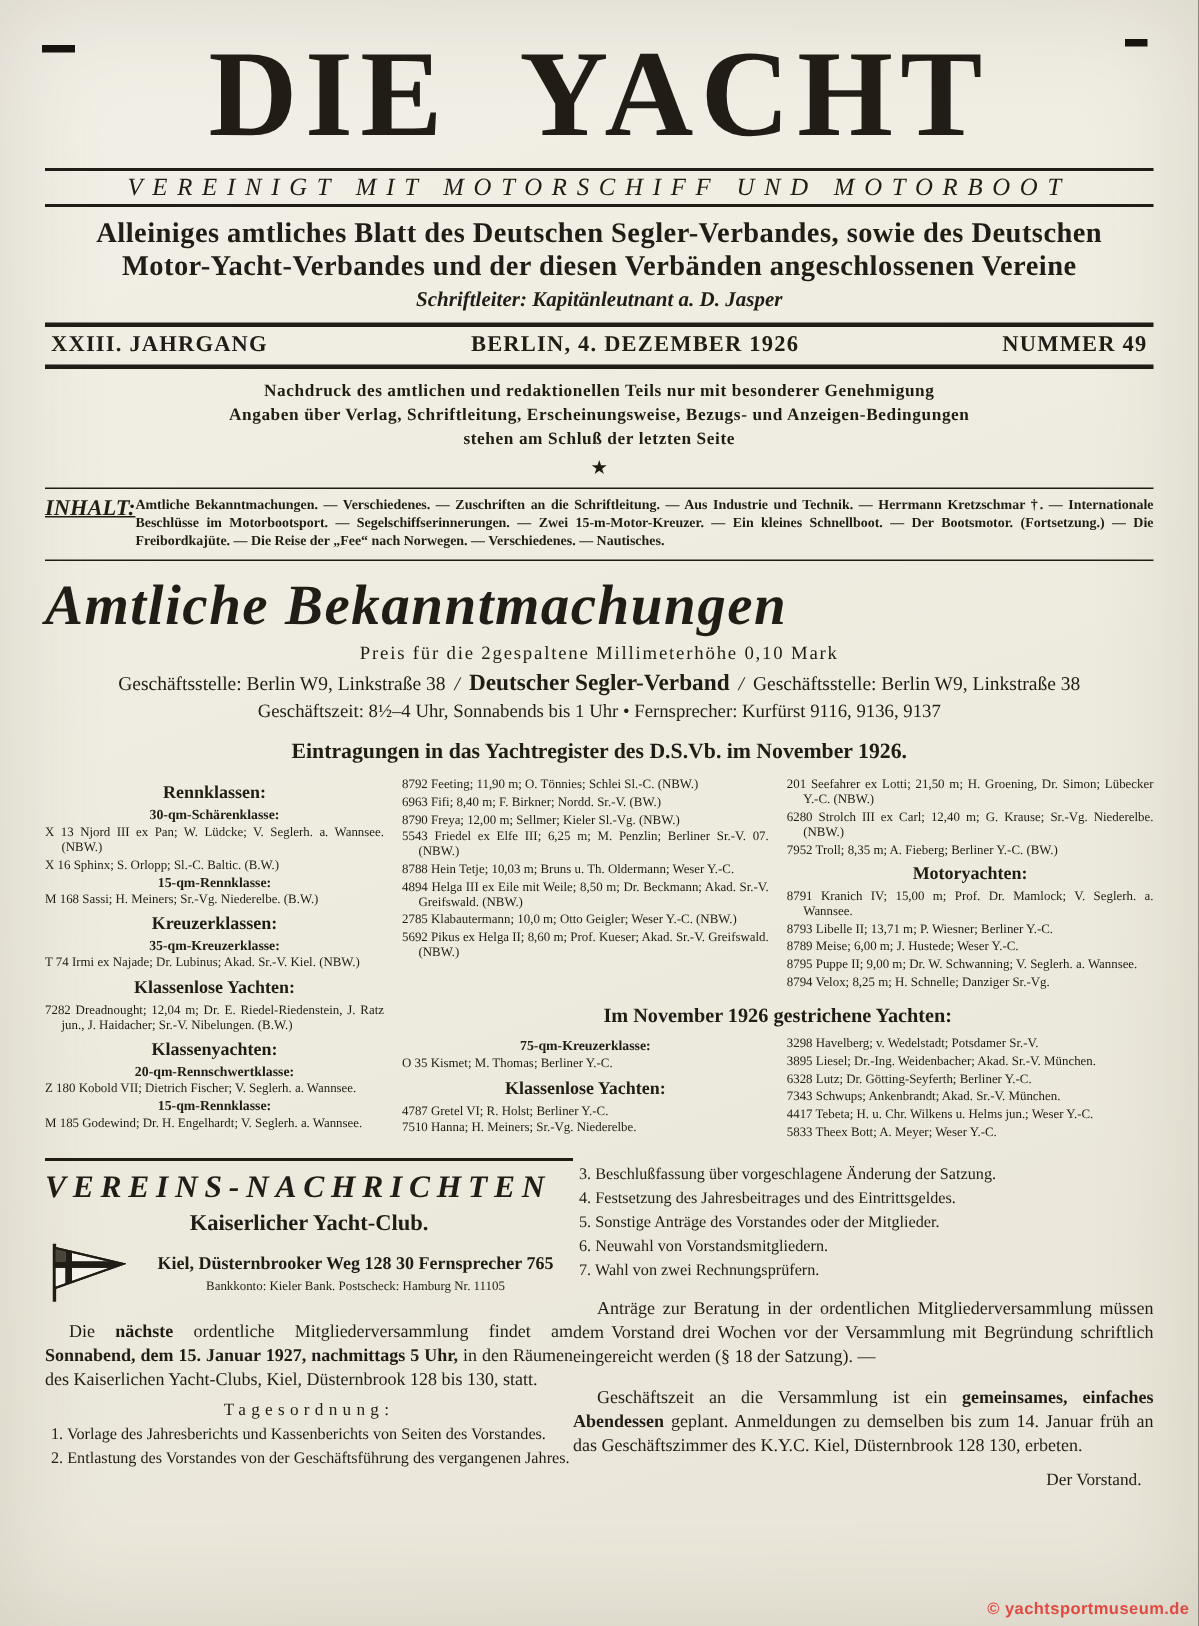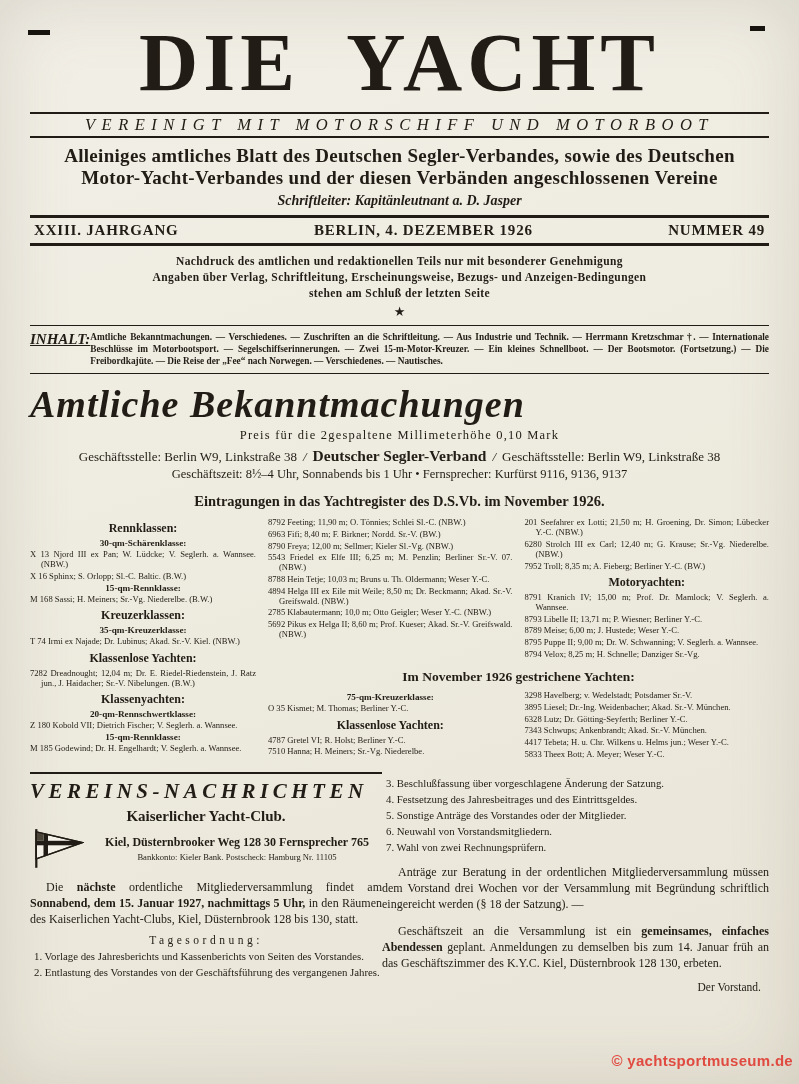--- a/index.html
+++ b/index.html
@@ -45,21 +45,21 @@
 .club-head{display:flex;gap:8px;align-items:center;margin-top:2px}
 .club-addr{flex:1;text-align:center}
 .addr{font-weight:bold;font-size:12px}
 .bank{font-size:8.6px;margin-top:2px}
 .para{font-size:12px;line-height:1.32;text-align:justify;margin-top:11px}
 .para.indent{text-indent:16px}
 .b{font-weight:bold}
 .agenda-label{font-size:11.5px;letter-spacing:3.5px;margin:6px 0 3px;text-align:center}
 .agenda-item{font-size:10.8px;line-height:1.3;padding-left:16px;text-indent:-12px;margin-bottom:2px;text-align:justify}
 .signature{text-align:right;font-size:11.5px;margin-top:10px;padding-right:8px}
-.watermark{position:absolute;right:6px;bottom:15px;font-family:"Liberation Sans","DejaVu Sans",sans-serif;font-weight:bold;font-size:15px;color:#e04a41;letter-spacing:.3px}
+.watermark{position:absolute;right:6px;bottom:5px;font-family:"Liberation Sans","DejaVu Sans",sans-serif;font-weight:bold;font-size:11px;color:#e04a41;letter-spacing:.3px}
 </style>
 </head>
 <body>
 
 <div class="page">
   <div class="artifact artifact-left"></div>
   <div class="artifact artifact-right"></div>
 
   <header>
     <h1 class="title">DIE YACHT</h1>

